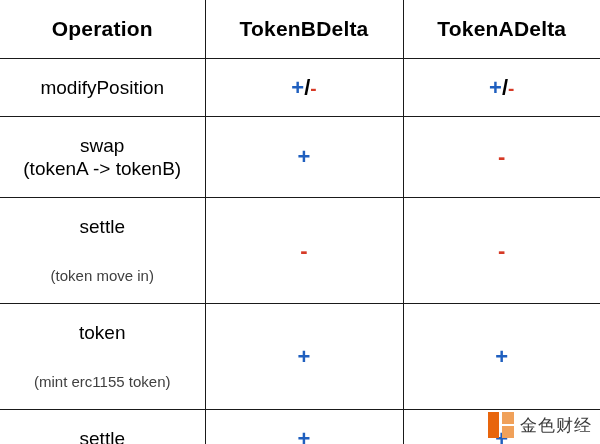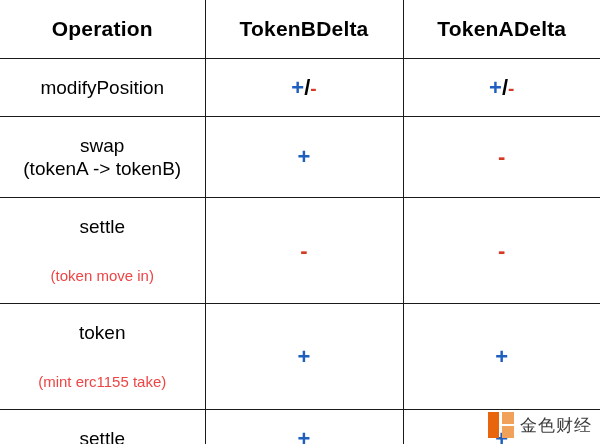--- a/index.html
+++ b/index.html
@@ -49,21 +49,21 @@
     letter-spacing: 0.2px;
   }
   .op-main {
     font-size: 19px;
     line-height: 23px;
     font-weight: normal;
   }
   .op-sub {
     font-size: 15px;
     line-height: 20px;
-    color: #ef4444;
+    color: #404040;
     margin-top: 28px;
   }
   .op-sub-black {
     font-size: 19px;
     line-height: 23px;
     color: #000000;
   }
   .sign {
     font-size: 22px;
     font-weight: bold;
@@ -174,21 +174,21 @@
       </td>
       <td>
         <span class="sign minus">-</span>
       </td>
     </tr>
 
 
     <tr class="row-5">
       <td>
         <div class="op-main">token</div>
-        <div class="op-sub">(mint erc1155 take)</div>
+        <div class="op-sub">(mint erc1155 token)</div>
       </td>
       <td>
         <span class="sign plus">+</span>
       </td>
       <td>
         <span class="sign plus">+</span>
       </td>
     </tr>
 
     <tr class="row-6">

